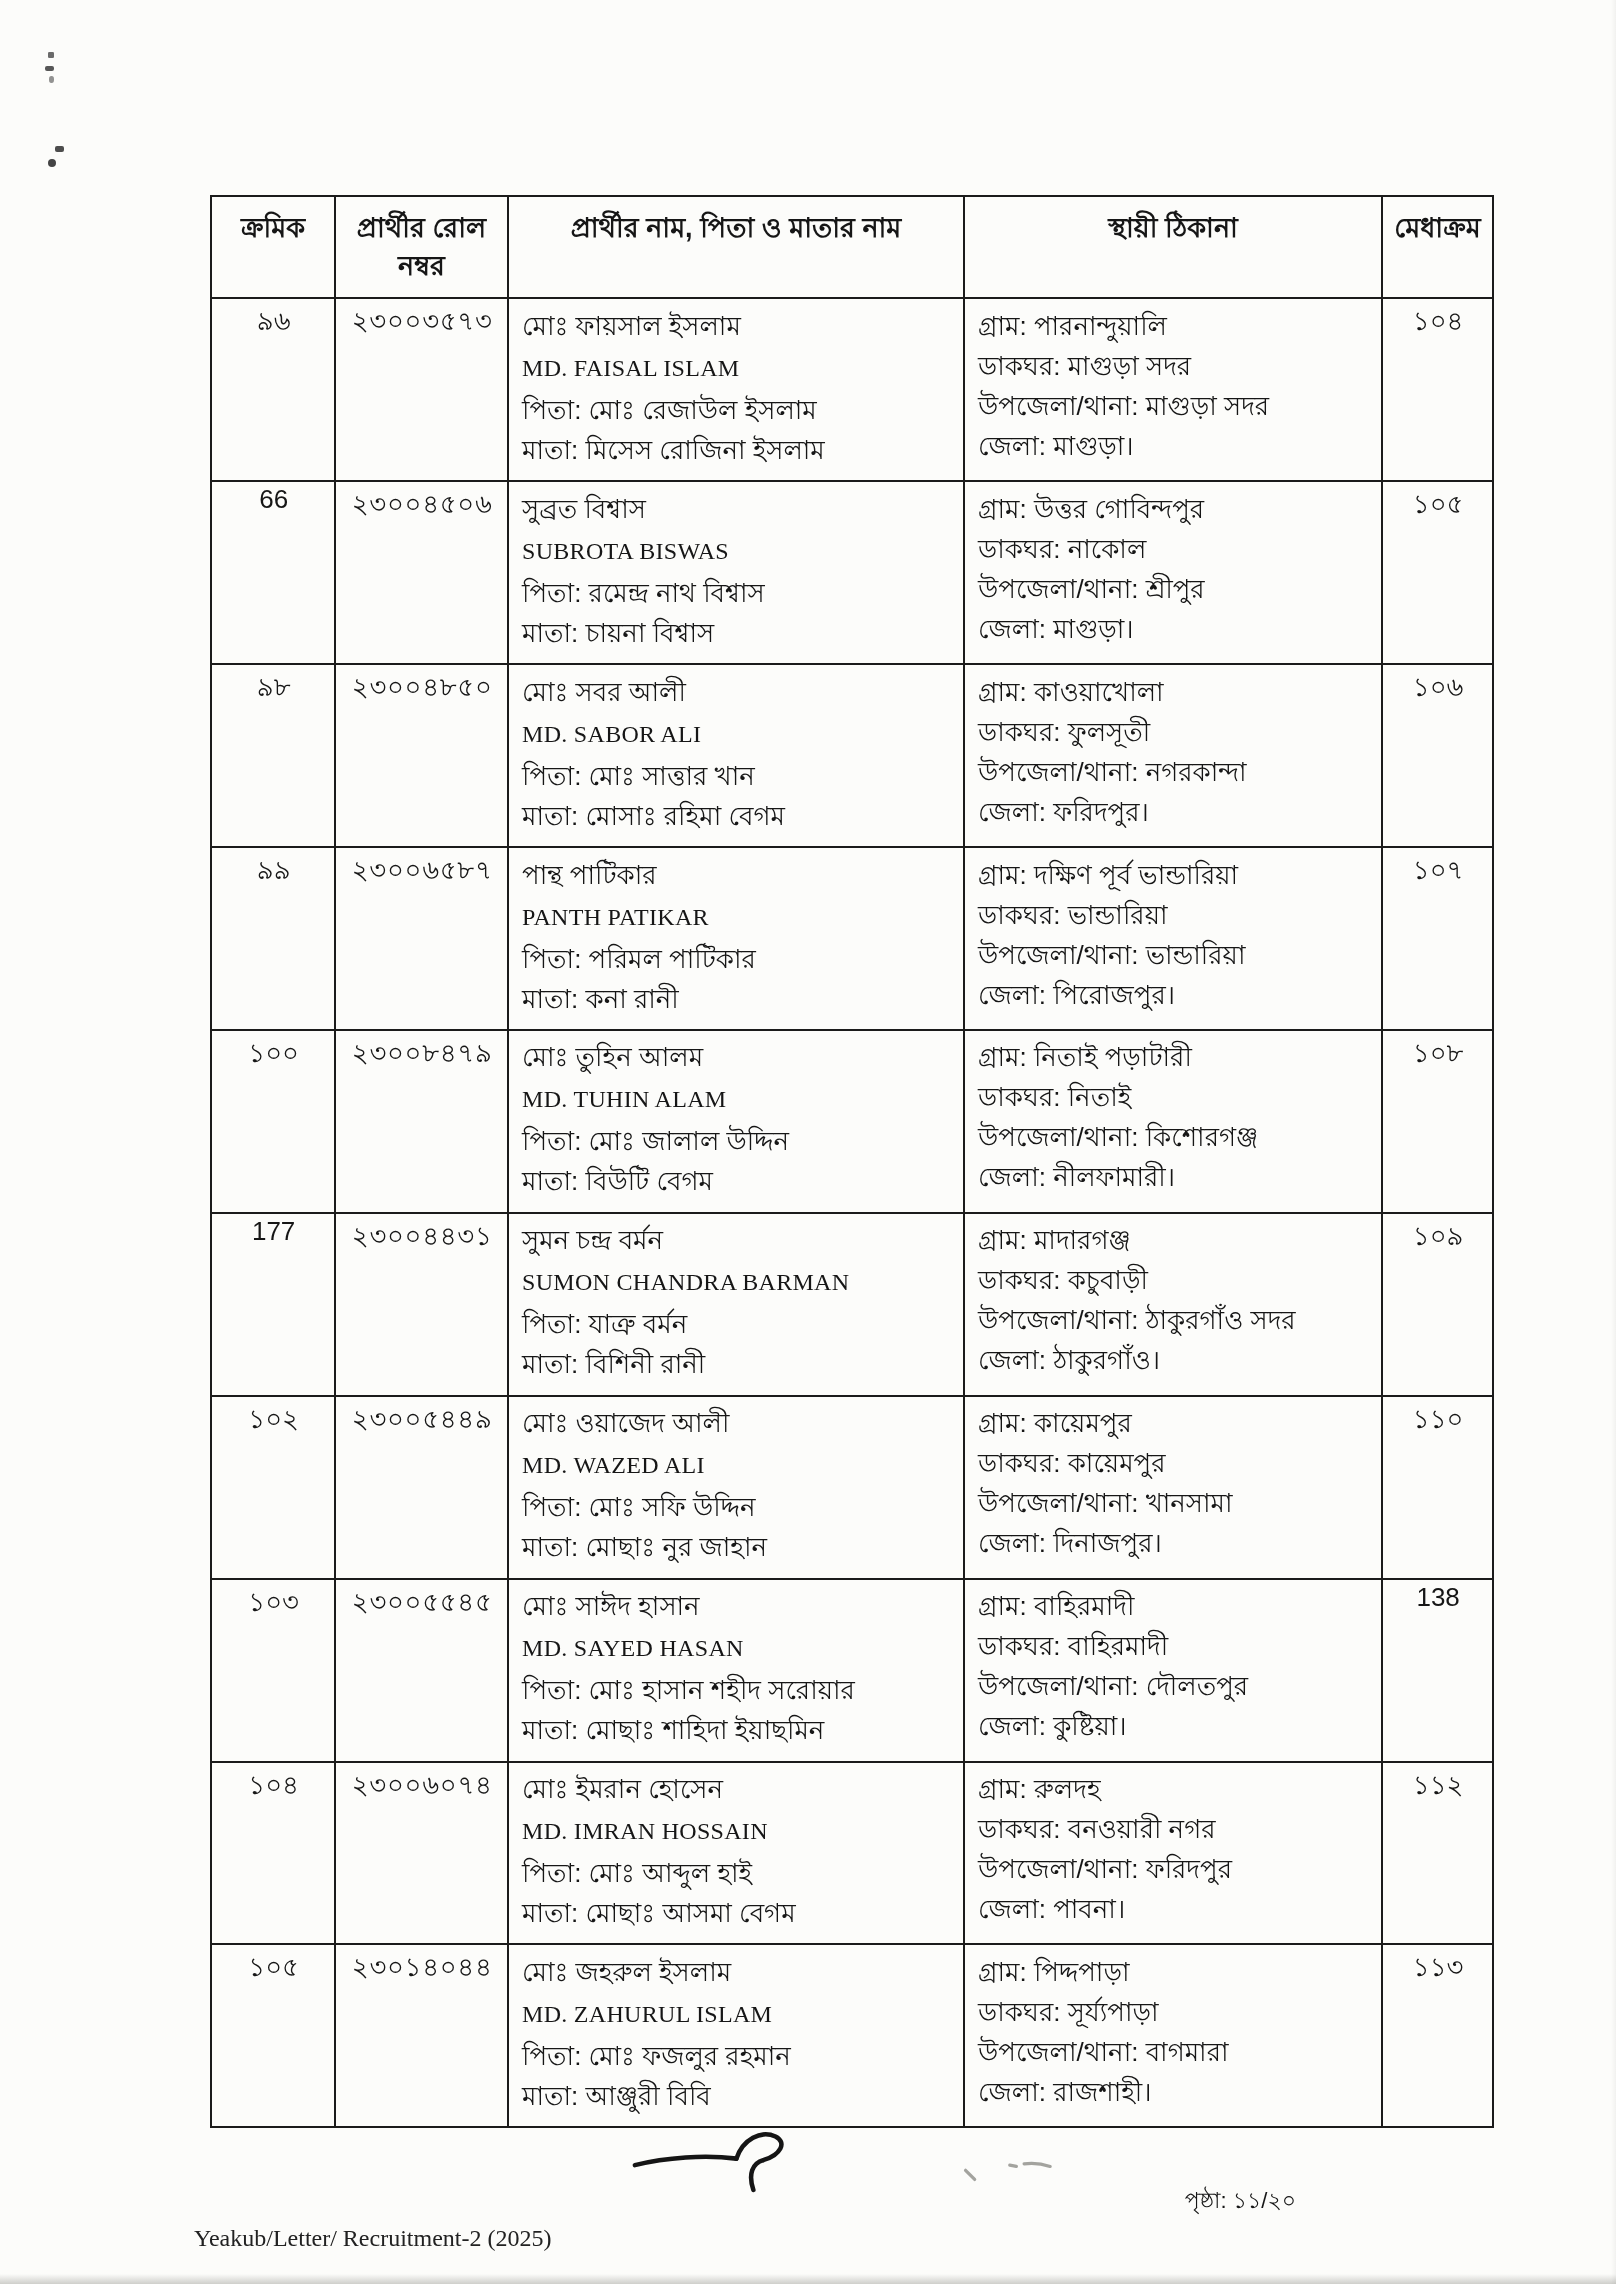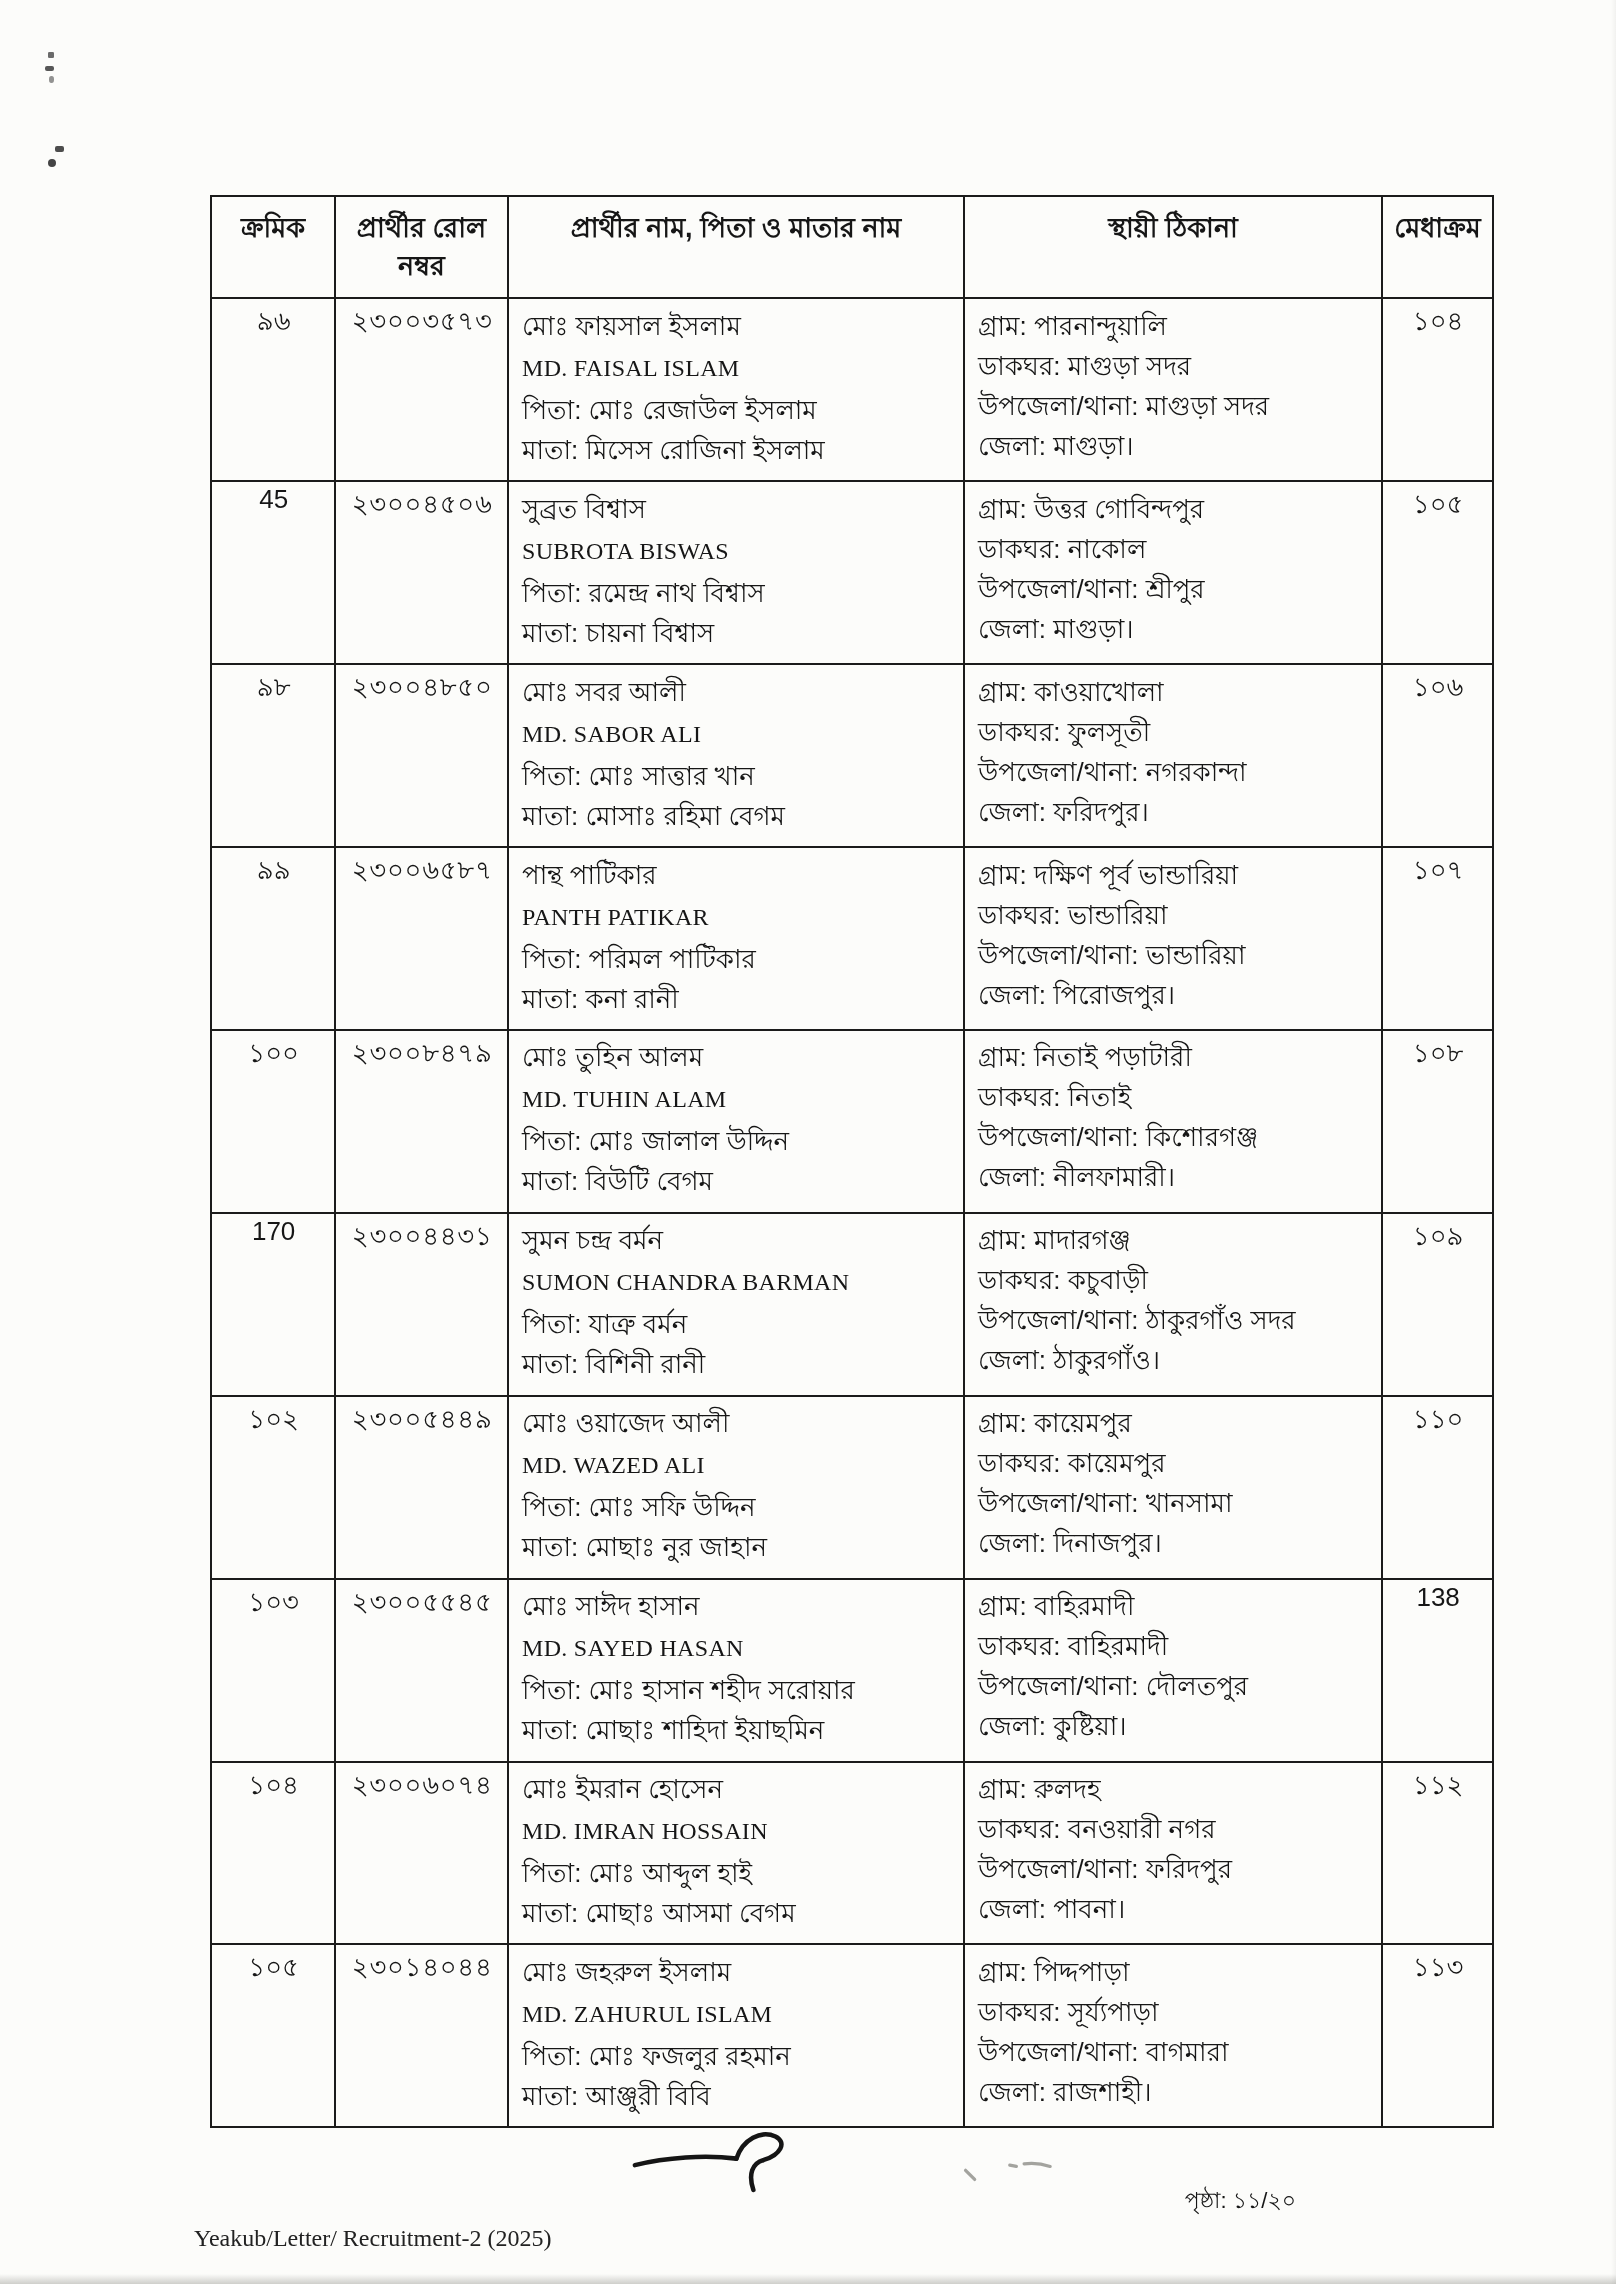--- a/index.html
+++ b/index.html
@@ -85,21 +85,21 @@
     <td>
       <div class="line">গ্রাম: পারনান্দুয়ালি</div>
       <div class="line">ডাকঘর: মাগুড়া সদর</div>
       <div class="line">উপজেলা/থানা: মাগুড়া সদর</div>
       <div class="line">জেলা: মাগুড়া।</div>
     </td>
     <td class="c-merit">১০৪</td>
   </tr>
 
   <tr>
-    <td class="c-serial">45</td>
+    <td class="c-serial">66</td>
     <td class="c-roll">২৩০০৪৫০৬</td>
     <td>
       <div class="line">সুব্রত বিশ্বাস</div>
       <div class="line name-en">SUBROTA BISWAS</div>
       <div class="line">পিতা: রমেন্দ্র নাথ বিশ্বাস</div>
       <div class="line">মাতা: চায়না বিশ্বাস</div>
     </td>
     <td>
       <div class="line">গ্রাম: উত্তর গোবিন্দপুর</div>
       <div class="line">ডাকঘর: নাকোল</div>
@@ -157,21 +157,21 @@
     <td>
       <div class="line">গ্রাম: নিতাই পড়াটারী</div>
       <div class="line">ডাকঘর: নিতাই</div>
       <div class="line">উপজেলা/থানা: কিশোরগঞ্জ</div>
       <div class="line">জেলা: নীলফামারী।</div>
     </td>
     <td class="c-merit">১০৮</td>
   </tr>
 
   <tr>
-    <td class="c-serial">170</td>
+    <td class="c-serial">177</td>
     <td class="c-roll">২৩০০৪৪৩১</td>
     <td>
       <div class="line">সুমন চন্দ্র বর্মন</div>
       <div class="line name-en">SUMON CHANDRA BARMAN</div>
       <div class="line">পিতা: যাত্রু বর্মন</div>
       <div class="line">মাতা: বিশিনী রানী</div>
     </td>
     <td>
       <div class="line">গ্রাম: মাদারগঞ্জ</div>
       <div class="line">ডাকঘর: কচুবাড়ী</div>

